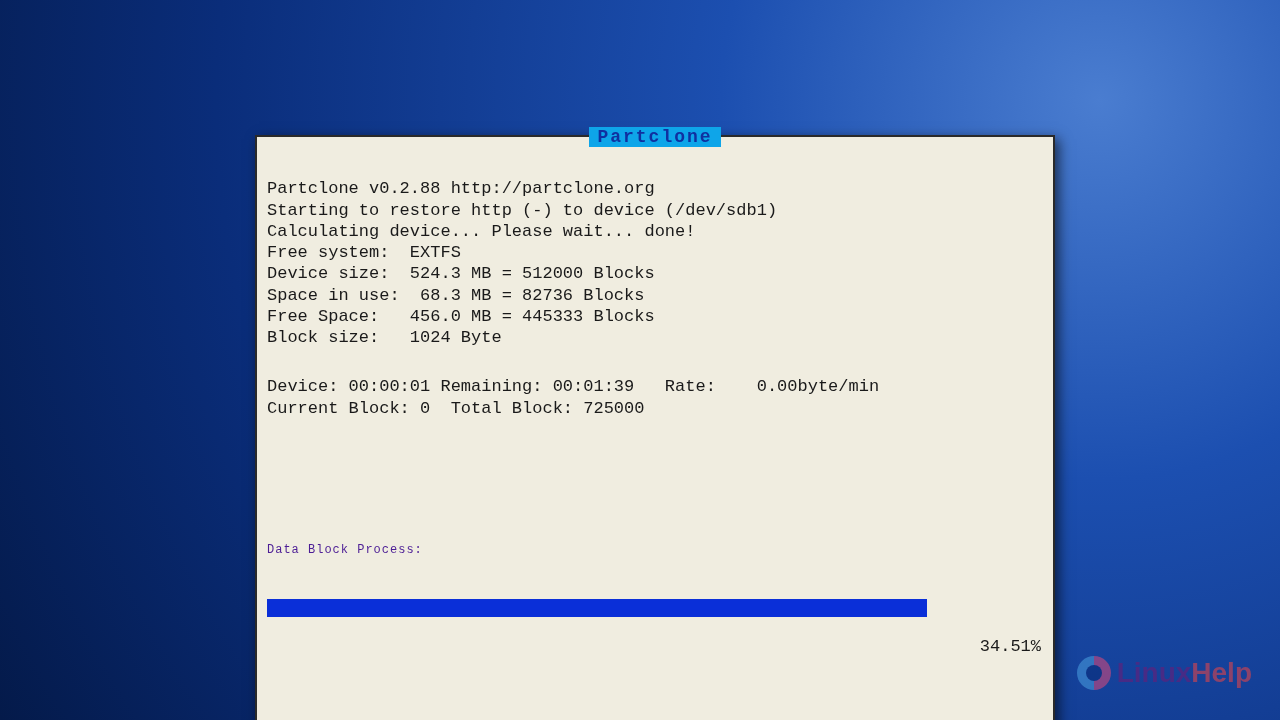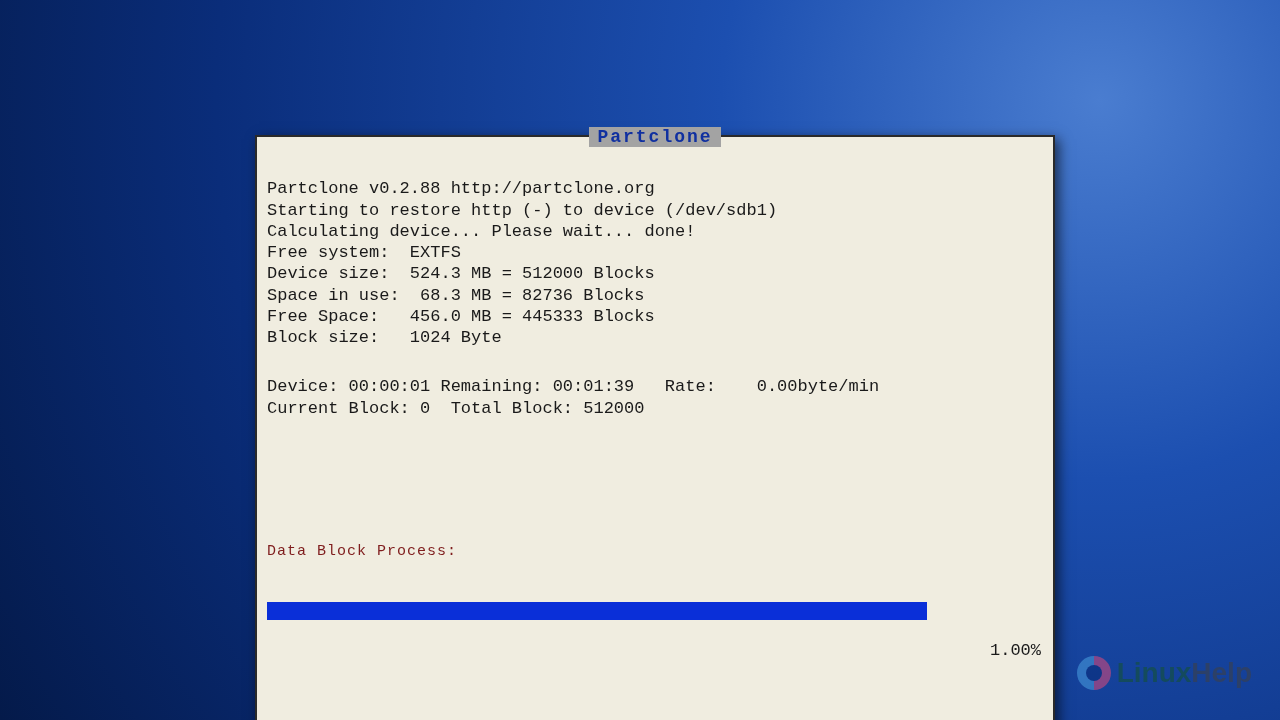--- a/index.html
+++ b/index.html
@@ -21,21 +21,21 @@
     box-shadow: 4px 4px 12px rgba(0,0,0,0.6);
   }
   .title-bar {
     position: relative;
     height: 20px;
     text-align: center;
   }
   .title-bar span {
     position: relative;
     top: -10px;
-    background: #a3a3a3;
+    background: #0ea5e9;
     padding: 0 8px;
     color: #1030a0;
     font-size: 18px;
     font-weight: bold;
     letter-spacing: 2px;
   }
   .content {
     padding: 0 10px 10px 10px;
     color: #1a1a1a;
     font-size: 17px;
@@ -51,22 +51,22 @@
   .progress-row {
     display: flex;
     align-items: flex-end;
     gap: 18px;
     margin-bottom: 6px;
   }
   .progress-label-bar {
     flex: 0 0 660px;
   }
   .plabel {
-    color: #7f1d1d;
-    font-size: 15px;
+    color: #4c1d95;
+    font-size: 12px;
     letter-spacing: 1px;
     margin-bottom: -2px;
   }
   .bar-outer {
     height: 18px;
     background: #0a2fd8;
     position: relative;
   }
   .bar-inner {
     height: 100%;
@@ -100,48 +100,48 @@
     position: absolute;
     inset: 9px;
     border-radius: 50%;
     background: #0a2d7a;
   }
   .wm-text {
     font-family: Arial, sans-serif;
     font-size: 28px;
     font-weight: bold;
   }
-  .wm-a { color: #14532d; }
-  .wm-b { color: #404040; }
+  .wm-a { color: #701a75; }
+  .wm-b { color: #ef4444; }
 </style>
 </head>
 <body>
 
 <div class="dialog">
   <div class="title-bar">
     <span>Partclone</span>
   </div>
   <div class="content">
 <span>Partclone v0.2.88 http://partclone.org</span>
 <span>Starting to restore http (-) to device (/dev/sdb1)</span>
 <span>Calculating device... Please wait... done!</span>
 <span>Free system:  EXTFS</span>
 <span>Device size:  524.3 MB = 512000 Blocks</span>
 <span>Space in use:  68.3 MB = 82736 Blocks</span>
 <span>Free Space:   456.0 MB = 445333 Blocks</span>
 <span>Block size:   1024 Byte</span>
 <div class="status-line"><span>Device: 00:00:01 Remaining: 00:01:39   Rate:    0.00byte/min</span>
-<span>Current Block: 0  Total Block: 512000</span></div>
+<span>Current Block: 0  Total Block: 725000</span></div>
 <div class="progress-section">
   <div class="progress-row">
     <div class="progress-label-bar">
       <div class="plabel">Data Block Process:</div>
       <div class="bar-outer"><div class="bar-inner" style="width:1%"></div></div>
     </div>
-    <div class="pct">1.00%</div>
+    <div class="pct">34.51%</div>
   </div>
   <div class="progress-row">
     <div class="progress-label-bar">
       
       
     </div>
     
   </div>
 </div>
   </div>

